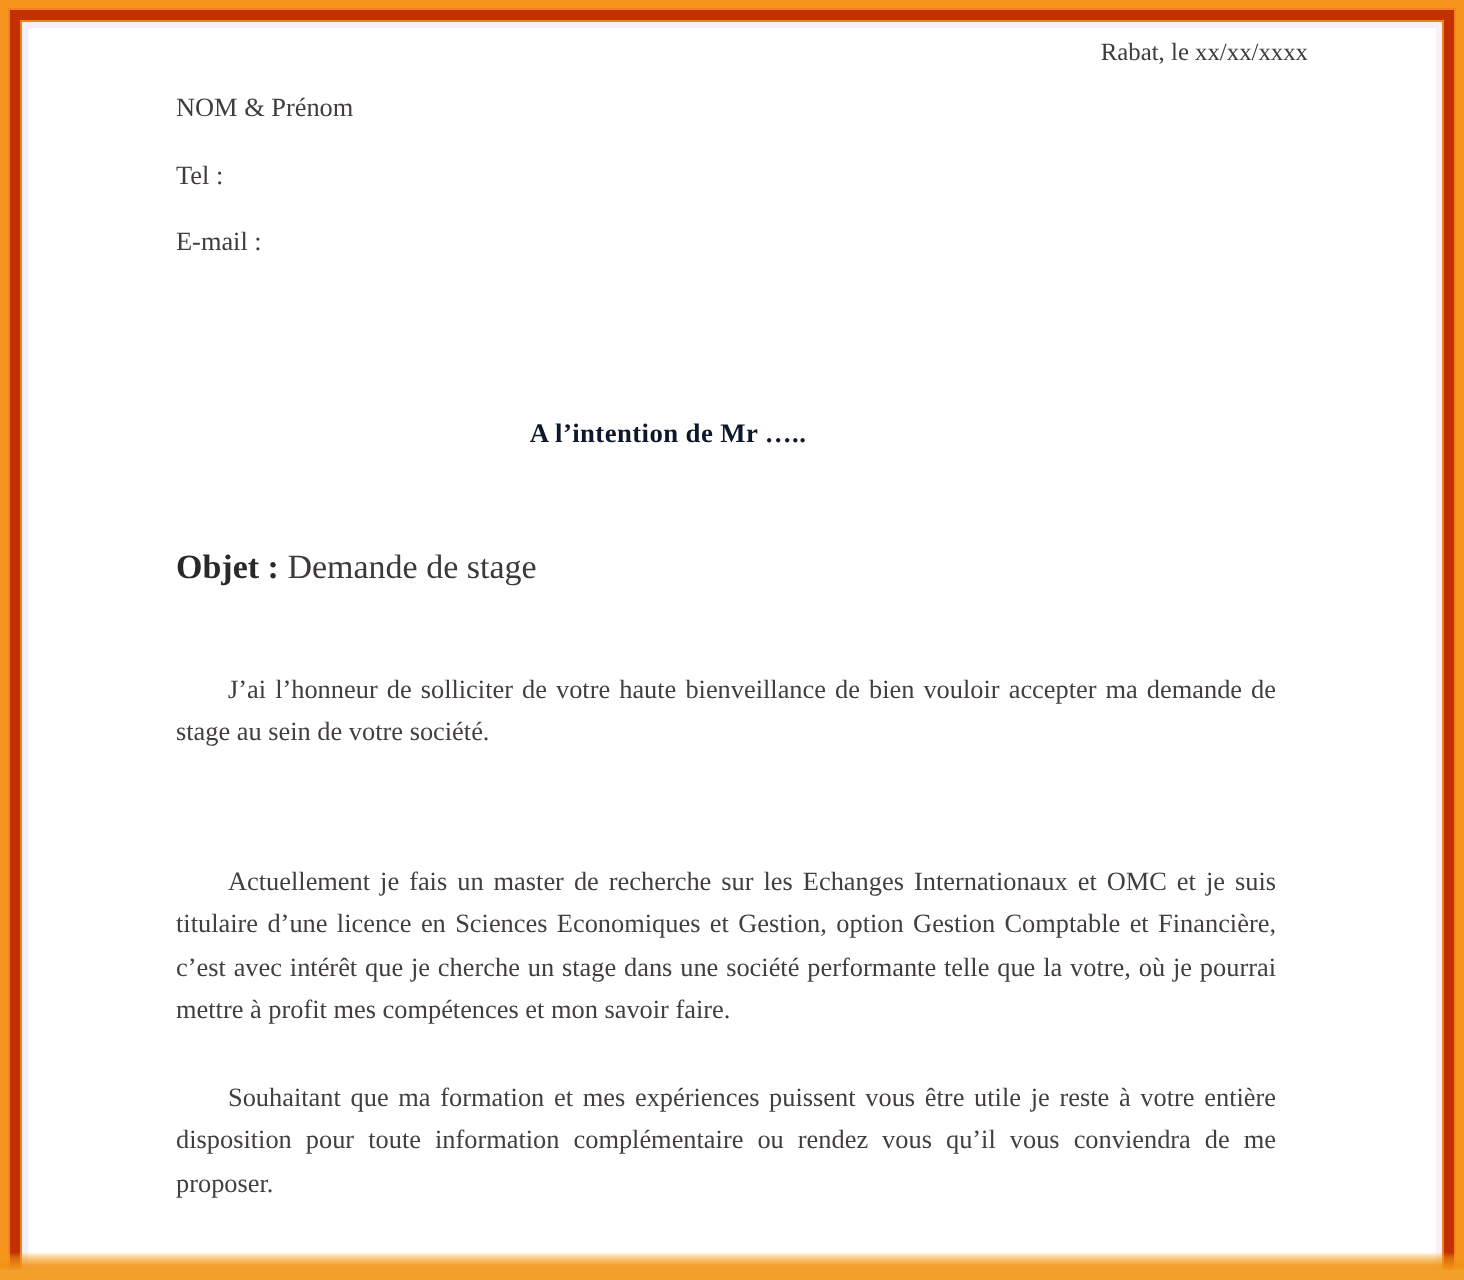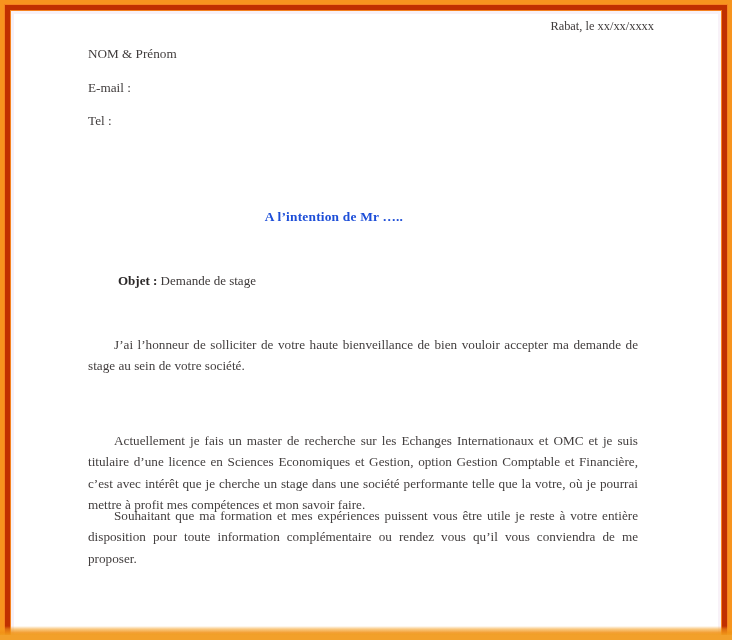--- a/index.html
+++ b/index.html
@@ -108,31 +108,30 @@
   }
 
   .recipient {
     position: absolute;
     left: 0;
     top: 193px;
     width: 640px;
     text-align: center;
     font-weight: bold;
     font-size: 13.4px;
-    color: #1d4ed8;
+    color: #0f172a;
     letter-spacing: 0.2px;
   }
 
   .subject {
     position: absolute;
     left: 74px;
     top: 257px;
-    font-size: 13px;
+    font-size: 17px;
     color: #3d3939;
-    margin-left: 30px;
   }
   .subject .lbl {
     font-weight: bold;
     color: #2b2828;
   }
 
   .body-text {
     position: absolute;
     left: 74px;
     width: 567px;
@@ -141,21 +140,21 @@
     font-size: 13.2px;
     line-height: 1.62;
     color: #423e3e;
   }
   .body-text p {
     margin: 0 17px 14px 0;
     text-indent: 26px;
   }
   .p1 { top: 320px; }
   .p2 { top: 416px; }
-  .p3 { top: 491px; }
+  .p3 { top: 524px; }
   .p4 { top: 620px; }
 
   
   .bottom-clip {
     position: absolute;
     left: 0;
     bottom: 0;
     width: 732px;
     height: 14px;
     background: linear-gradient(to bottom,
@@ -186,22 +185,22 @@
   <div class="band-inner"></div>
   <div class="band-edge"></div>
 
   <div class="page">
     <div class="doc">
 
       <div class="date-line">Rabat, le xx/xx/xxxx</div>
 
       <div class="sender">
         <div>NOM &amp; Prénom</div>
+        <div>Tel :</div>
         <div>E-mail :</div>
-        <div>Tel :</div>
       </div>
 
       <div class="recipient">A l’intention de Mr …..</div>
 
       <div class="subject">
         <span class="lbl">Objet :</span>
         <span>Demande de stage</span>
       </div>
 
       <div class="body-text p1">

